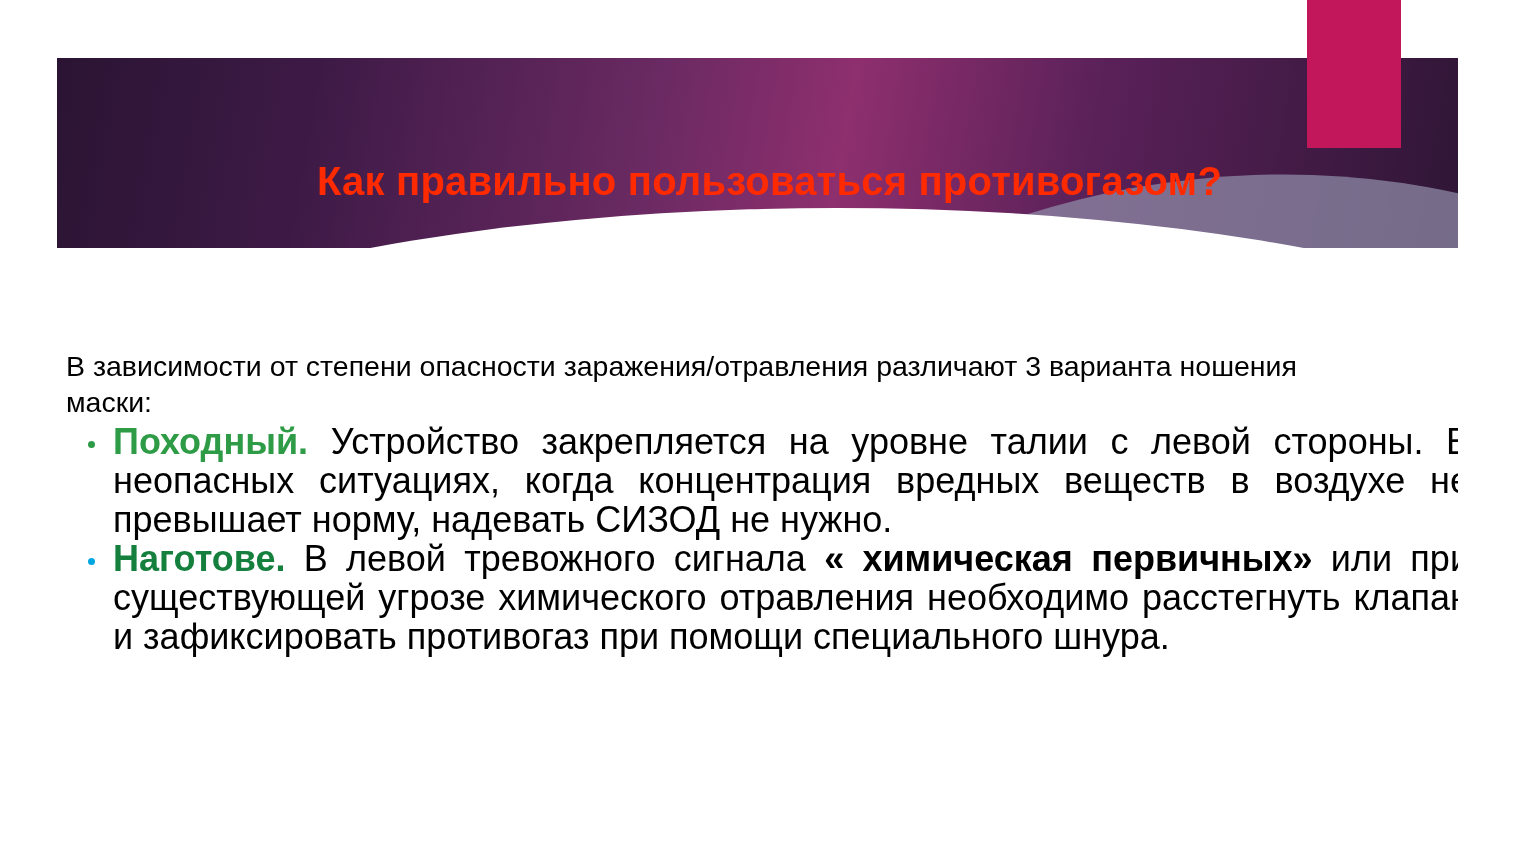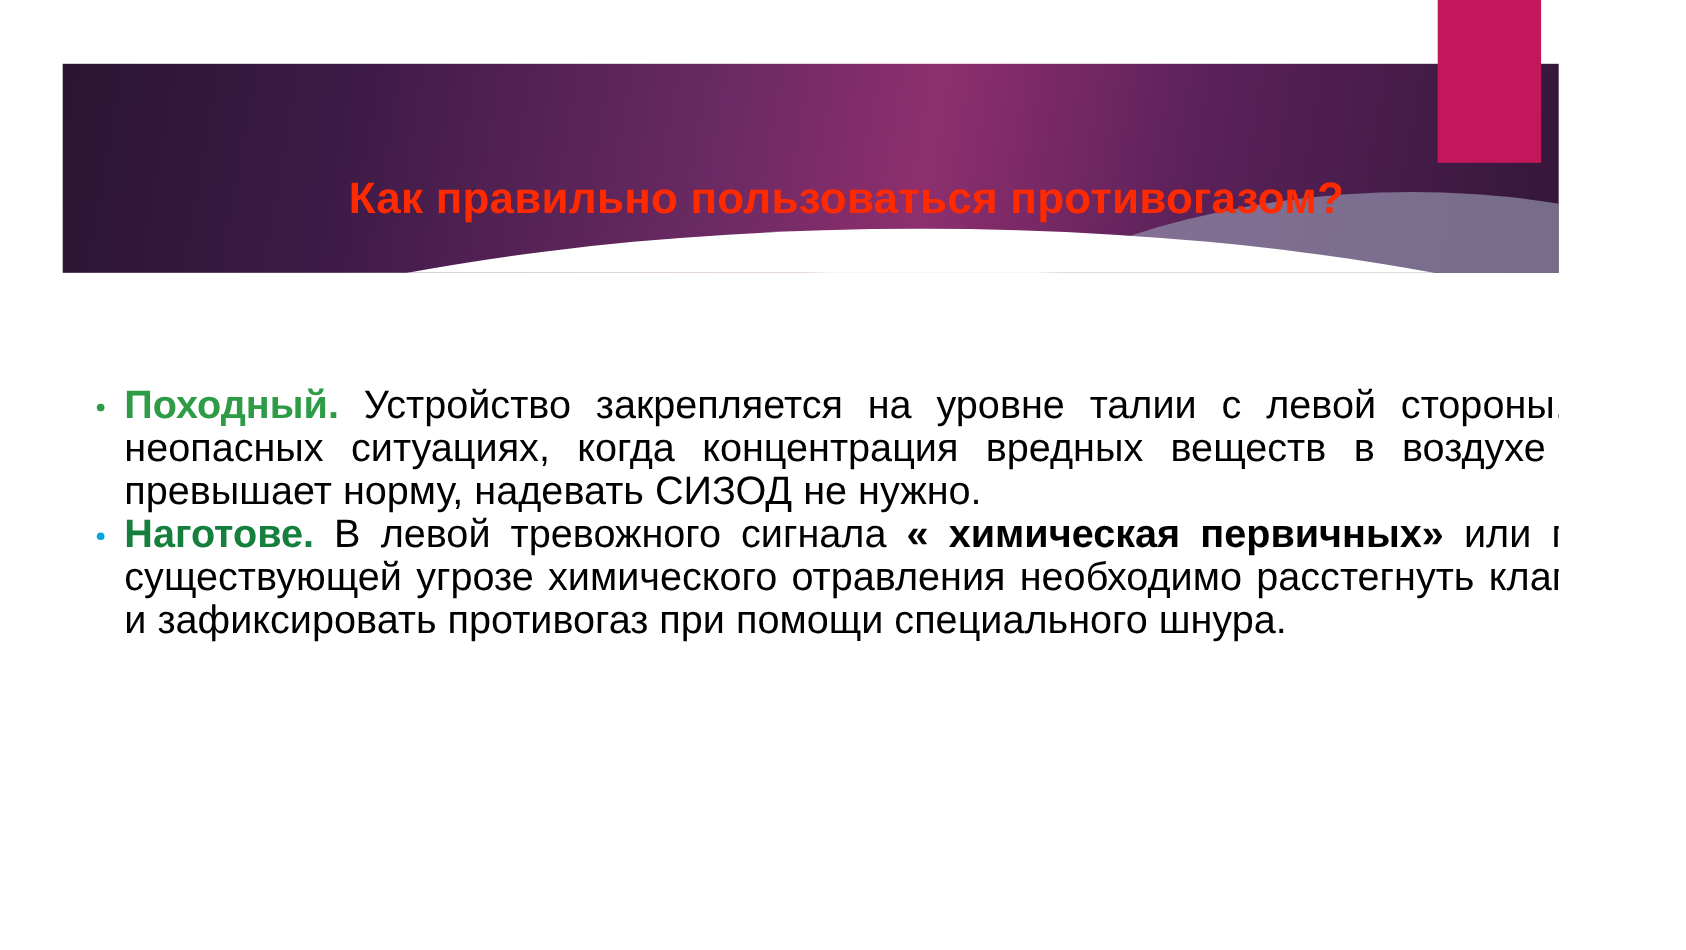--- a/index.html
+++ b/index.html
@@ -15,20 +15,21 @@
     overflow: hidden;
     position: relative;
   }
 
   .slide {
     position: relative;
     width: 1417px;
     height: 864px;
     background: #ffffff;
     overflow: hidden;
+    padding-left: 41px;
   }
 
   
   .header-wrap {
     position: absolute;
     left: 0;
     top: 0;
     width: 1533px;
     height: 300px;
     overflow: hidden;
@@ -168,20 +169,24 @@
       <div class="header-curve"></div>
       <div class="header-curve2"></div>
     </div>
     <div class="accent-rect"></div>
   </div>
 
   <h1 class="slide-title">Как правильно пользоваться противогазом?</h1>
 
   <div class="body-wrap">
 
+    <p class="intro">
+      <span>В зависимости от степени опасности заражения/отравления различают 3 варианта ношения</span>
+      <span class="line2">маски:</span>
+    </p>
 
     <ul class="bullets">
 
       <li class="b-green">
         <span class="lead green">Походный.</span><span class="txt"> Устройство закрепляется на уровне талии с левой стороны. В неопасных ситуациях, когда концентрация вредных веществ в воздухе не превышает норму, надевать СИЗОД не нужно.</span>
       </li>
 
       <li class="b-blue">
         <span class="lead blue">Наготове.</span><span class="txt"> В левой тревожного сигнала </span><span class="txt" style="font-weight:bold">« химическая первичных»</span><span class="txt"> или при существующей угрозе химического отравления необходимо расстегнуть клапан и зафиксировать противогаз при помощи специального шнура.</span>
       </li>

